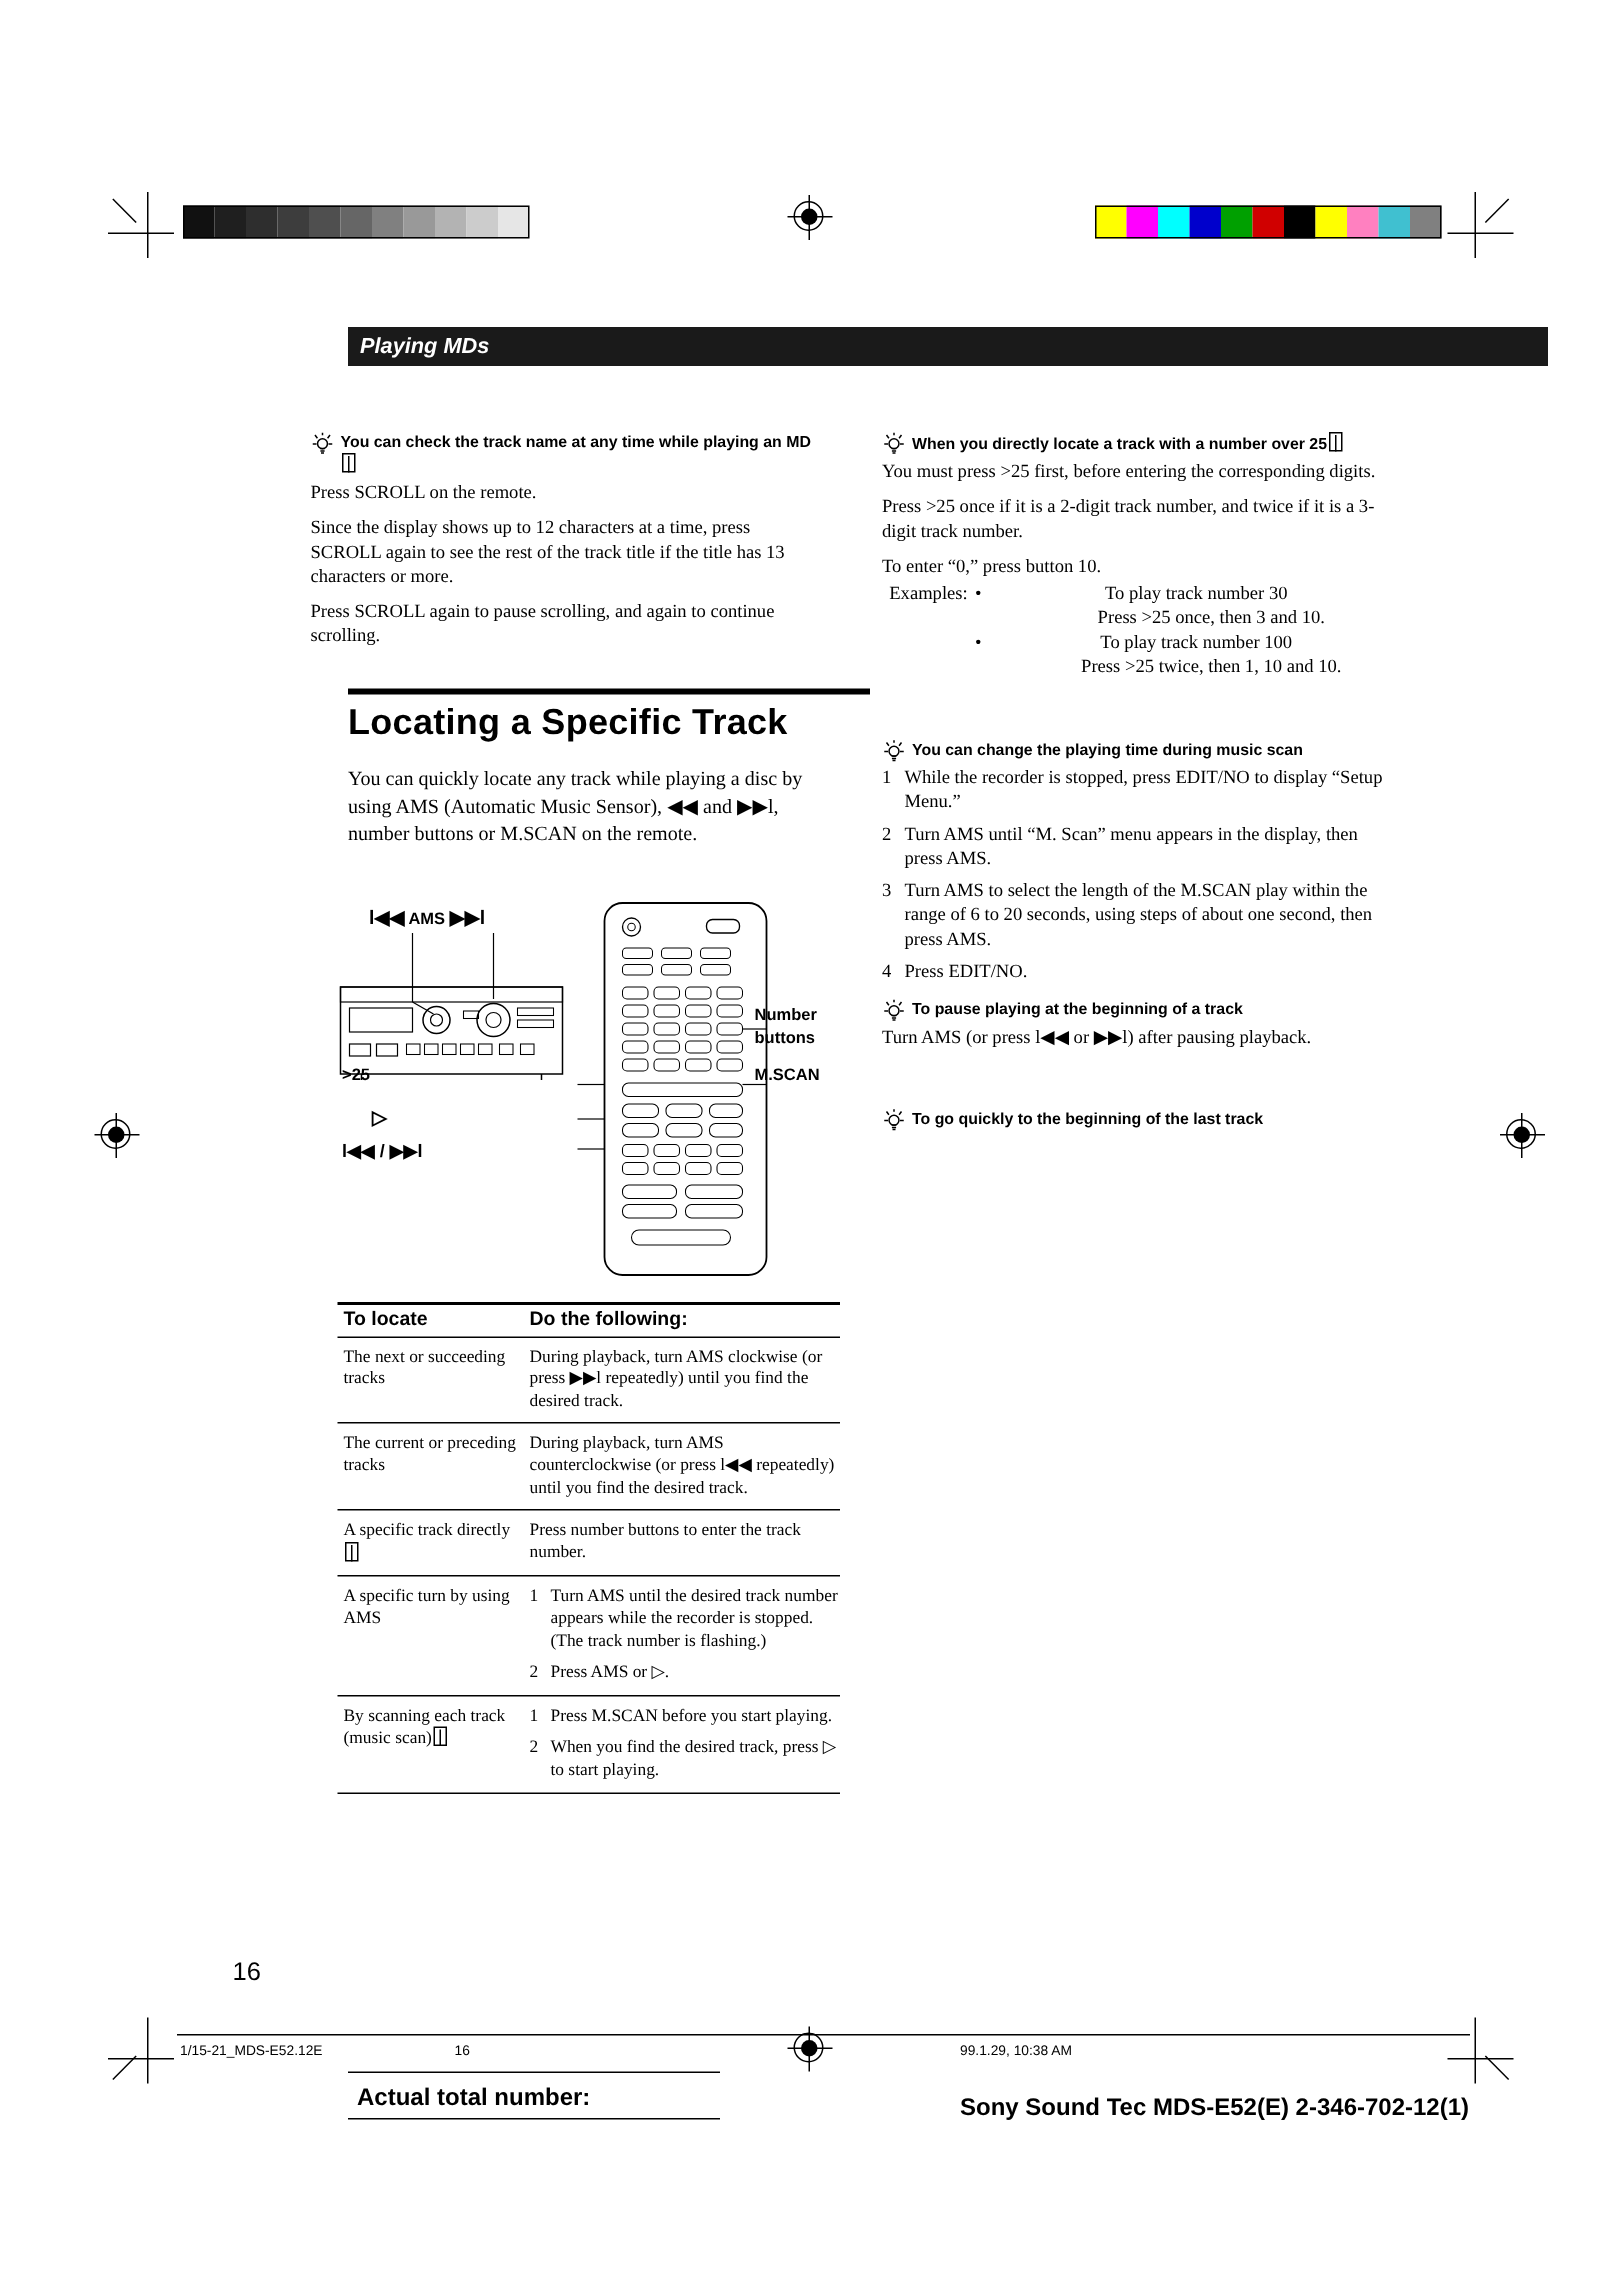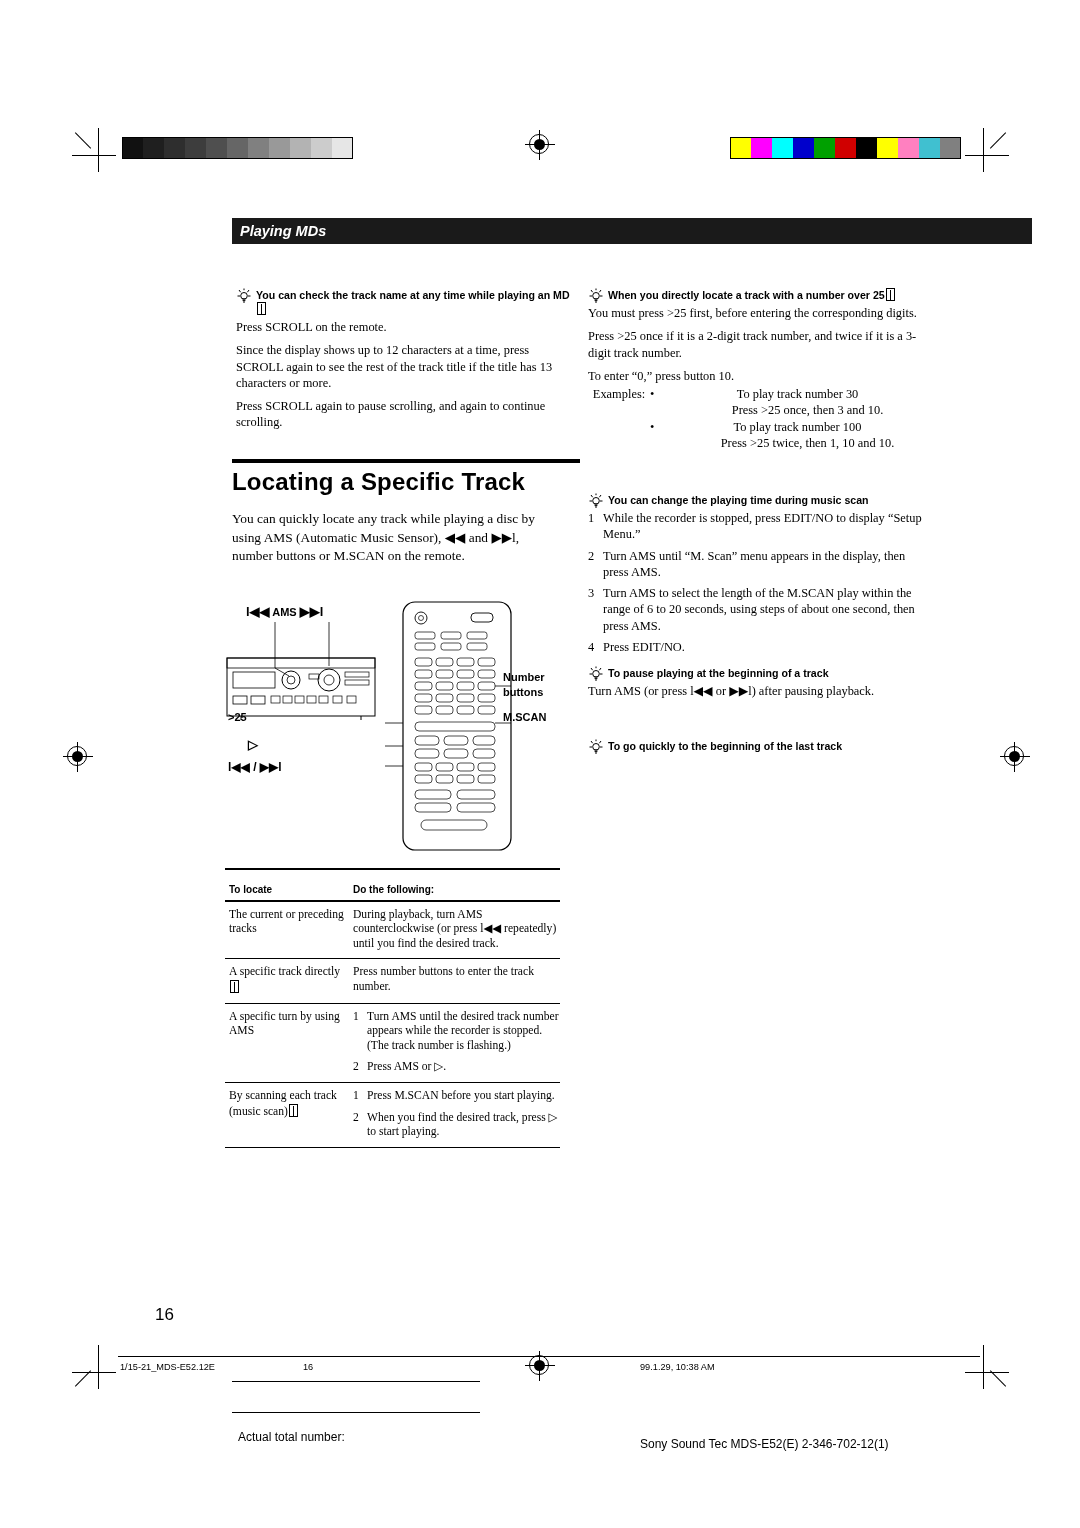--- a/index.html
+++ b/index.html
@@ -72,42 +72,42 @@
   }
   .intro {
     position:absolute; left:232px; top:510px; width:330px;
     font-size:13.4px; line-height:18.5px;
   }
 
   
   .tbl { position:absolute; left:225px; top:868px; width:335px;
          font-family:"Liberation Serif", serif; }
   .tbl .hrow { display:flex; font-family:"Liberation Sans", sans-serif;
-               font-weight:bold; font-size:10px; padding:14px 0 5px 0; }
+               font-weight:bold; font-size:13px; padding:1px 0 5px 0; }
   .tbl .hrow .c1 { width:122px; padding-left:4px; box-sizing:border-box; }
   .tbl .hrow .c2 { flex:1; padding-left:6px; box-sizing:border-box;}
   .tbl .row { display:flex; font-size:11.6px; line-height:14.6px; padding:6px 0 7px 0; }
   .tbl .row .c1 { width:122px; padding-left:4px; box-sizing:border-box; }
   .tbl .row .c2 { flex:1; padding-left:6px; box-sizing:border-box; }
   .tbl .line { height:1px; background:#000; }
   .tbl .line.thick { height:1.6px; }
   .tbl .sub { position:relative; padding-left:14px; }
   .tbl .sub .n { position:absolute; left:0; top:0; }
 
   
   .ill-label { position:absolute; font-family:"Liberation Sans", sans-serif;
                font-weight:bold; font-size:11px; }
 
   
   .pagenum { position:absolute; left:155px; top:1305px;
              font-family:"Liberation Sans", sans-serif; font-size:17px; }
   .footline { position:absolute; height:1px; background:#000; }
   .foot-txt { position:absolute; font-family:"Liberation Sans", sans-serif; font-size:9.2px; }
   .foot-bold { position:absolute; font-family:"Liberation Sans", sans-serif;
-               font-weight:normal; font-size:12px;margin-top:40px; }
+               font-weight:bold; font-size:16px; }
 
   
   .bookicon { display:inline-block; width:9px; height:13px; vertical-align:-2px;
               position:relative; margin:0 1px; }
   .bookicon i { position:absolute; left:0; top:0; width:9px; height:13px;
                 border:1px solid #000; box-sizing:border-box; }
   .bookicon i:after { content:""; position:absolute; left:3px; top:1px; width:1px;
                       height:11px; background:#000; }
 
   svg { display:block; }
@@ -173,21 +173,21 @@
     <div style="background:#000000"></div>
       <div style="background:#ffff00"></div>
     <div style="background:#ff80c0"></div>
       <div style="background:#40c0d0"></div>
     <div style="background:#808080"></div>
   </div>
   <div style="position:absolute; left:730px; top:137px; width:231px; height:22px; border:1px solid #000; box-sizing:border-box;"></div>
 
   <div class="section-head">Playing MDs</div>
 
-  <div class="tip" style="left:236px; top:288px; width:335px;">
+  <div class="tip" style="left:207px; top:288px; width:335px;">
     <div class="tip-title">
       <span class="bulb">
         <svg width="16" height="16" viewBox="0 0 16 16">
           <path d="M3 2 L4.6 4.2 M13 2 L11.4 4.2 M1.5 8 L4 8 M14.5 8 L12 8 M8 0.5 L8 2.2" stroke="#000" stroke-width="1" fill="none"></path>
           <circle cx="8" cy="7.8" r="3.3" stroke="#000" stroke-width="1" fill="none"></circle>
           <path d="M6.4 11 L9.6 11 M6.6 12.6 L9.4 12.6 M7 14 L9 14" stroke="#000" stroke-width="1" fill="none"></path>
         </svg>
       </span>
       <span>You can check the track name at any time while playing an MD</span><span class="bookicon"><i></i></span>
     </div>
@@ -313,20 +313,24 @@
   <div class="ill-label" style="left:228px; top:760px; font-size:12px;">l◀◀ / ▶▶l</div>
 
   <div class="tbl">
     <div class="line thick"></div>
     <div class="hrow">
       <div class="c1">To locate</div>
       <div class="c2">Do the following:</div>
     </div>
     <div class="line"></div>
 
+    <div class="row">
+      <div class="c1">The next or succeeding tracks</div>
+      <div class="c2">During playback, turn AMS clockwise (or press ▶▶l repeatedly) until you find the desired track.</div>
+    </div>
     <div class="line"></div>
 
     <div class="row">
       <div class="c1">The current or preceding tracks</div>
       <div class="c2">During playback, turn AMS counterclockwise (or press l◀◀ repeatedly) until you find the desired track.</div>
     </div>
     <div class="line"></div>
 
     <div class="row">
       <div class="c1"><span>A specific track directly</span><span class="bookicon"><i></i></span></div>

